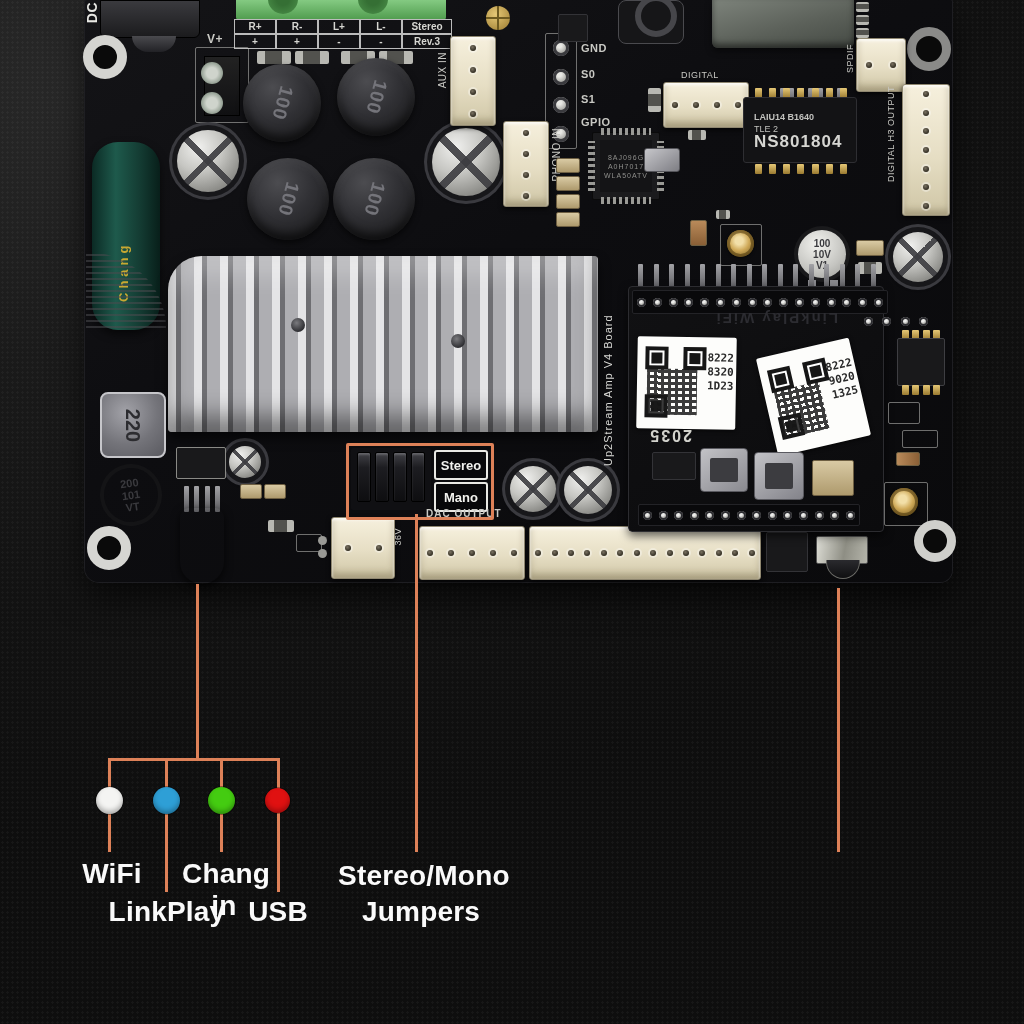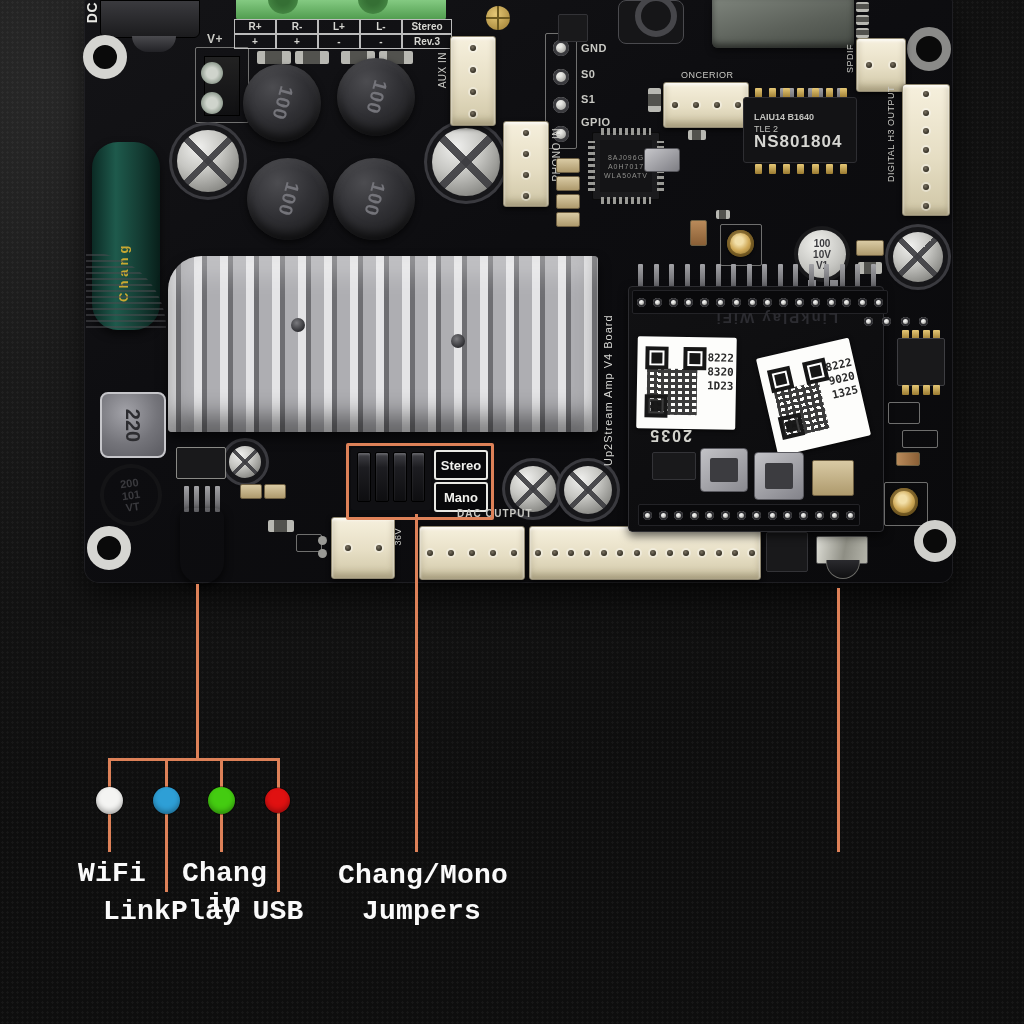--- a/index.html
+++ b/index.html
@@ -62,21 +62,21 @@
   .qr .fid{position:absolute;width:15px;height:15px;border:4px solid #161616;background:#fff;}
   .qr .fid::after{content:"";position:absolute;inset:2px;background:#161616;}
   .qr .noise{position:absolute;opacity:.85;background:
     repeating-linear-gradient(90deg,#1a1a1a 0 3px,transparent 3px 7px),
     repeating-linear-gradient(0deg,#1a1a1a 0 3px,transparent 3px 6px);}
   .qr .code{position:absolute;font-family:"DejaVu Sans Mono",monospace;font-weight:bold;font-size:11px;line-height:14px;color:#2a2a2a;}
   
   .lineV{width:3px;background:#dd8158;}
   .lineH{height:3px;background:#dd8158;}
   .cdot{border-radius:50%;box-shadow:inset 0 -3px 5px rgba(0,0,0,.3), 0 0 0 1px rgba(0,0,0,.35);}
-  .lbl{color:#fafafa;font-size:28px;font-weight:bold;letter-spacing:.2px;text-align:center;font-family:Liberation Mono, monospace;}
+  .lbl{color:#fafafa;font-size:28px;font-weight:bold;letter-spacing:.2px;text-align:center;}
   .qfp{background:#1b1b1d;border:1px solid #0a0a0a;border-radius:2px;}
   .qfp .pins-h{position:absolute;left:8px;right:8px;height:7px;background:repeating-linear-gradient(90deg,#9a9a96 0 3px,transparent 3px 6px);}
   .qfp .pins-v{position:absolute;top:8px;bottom:8px;width:7px;background:repeating-linear-gradient(0deg,#9a9a96 0 3px,transparent 3px 6px);}
   .chiptxt{color:#8f8f8c;font-size:7px;line-height:9px;text-align:center;letter-spacing:1px;}
 </style>
 </head>
 <body>
 
 <div id="canvas">
 
@@ -189,21 +189,21 @@
     <div class="abs jbar" style="left:60px;top:4px;width:12px;height:48px;"></div>
   </div>
   <div class="abs jlabel" style="left:434px;top:450px;width:50px;height:26px;">Stereo</div>
   <div class="abs jlabel" style="left:434px;top:482px;width:50px;height:26px;">Mano</div>
 
   <div class="abs conn" style="left:331px;top:517px;width:62px;height:60px;">
       <span class="pin"></span>
       <span class="pin"></span>
     </div>
   <div class="abs vtext ssilk" style="left:393px;top:528px;font-size:9px;">36V</div>
-  <div class="abs ssilk" style="left:457px;top:508px;font-size:10px;font-weight:bold;letter-spacing:1px;text-align:center;">DAC OUTPUT</div>
+  <div class="abs ssilk" style="left:426px;top:508px;font-size:10px;font-weight:bold;letter-spacing:1px;text-align:center;">DAC OUTPUT</div>
   <div class="abs conn" style="left:419px;top:526px;width:104px;height:52px;">
       <span class="pin"></span>
       <span class="pin"></span>
       <span class="pin"></span>
       <span class="pin"></span>
       <span class="pin"></span>
     </div>
   <div class="abs conn" style="left:529px;top:526px;width:230px;height:52px;">
       <span class="pin"></span>
       <span class="pin"></span>
@@ -279,21 +279,21 @@
     <div class="pins-h" style="bottom:-5px;"></div>
     <div class="pins-v" style="left:-5px;"></div>
     <div class="pins-v" style="right:-5px;"></div>
     <div class="abs" style="inset:7px;background:#141416;display:flex;flex-direction:column;align-items:center;justify-content:center;">
       <span class="chiptxt">8AJ096G</span>
       <span class="chiptxt">A0H7017</span>
       <span class="chiptxt">WLA50ATV</span>
     </div>
   </div>
 
-  <div class="abs ssilk" style="left:681px;top:70px;font-size:9px;">ONCERIOR</div>
+  <div class="abs ssilk" style="left:681px;top:70px;font-size:9px;">DIGITAL</div>
   <div class="abs conn" style="left:663px;top:82px;width:84px;height:44px;">
       <span class="pin"></span>
       <span class="pin"></span>
       <span class="pin"></span>
       <span class="pin"></span>
     </div>
   <div class="abs smdv" style="left:648px;top:88px;width:13px;height:24px;"></div>
 
   <div class="abs goldrow" style="left:755px;top:88px;width:92px;height:10px;">
       <span class="pin"></span>
@@ -492,16 +492,16 @@
   <div class="abs cdot" style="left:265px;top:788px;width:25px;height:25px;background:#e01111;"></div>
 
   <div class="abs lineV" style="left:415px;top:514px;height:338px;"></div>
   <div class="abs lineV" style="left:837px;top:588px;height:264px;"></div>
   <div class="abs" style="left:346px;top:443px;width:142px;height:71px;border:3px solid #dd8158;border-radius:2px;"></div>
 
   <div class="abs lbl" style="left:78px;top:858px;width:68px;">WiFi</div>
   <div class="abs lbl" style="left:182px;top:858px;width:84px;">Chang in</div>
   <div class="abs lbl" style="left:103px;top:896px;width:128px;">LinkPlay</div>
   <div class="abs lbl" style="left:244px;top:896px;width:68px;">USB</div>
-  <div class="abs lbl" style="left:338px;top:860px;width:134px;">Chang/Mono</div>
+  <div class="abs lbl" style="left:338px;top:860px;width:134px;">Stereo/Mono</div>
   <div class="abs lbl" style="left:362px;top:896px;width:104px;">Jumpers</div>
 
 </div>
 
 </body></html>

